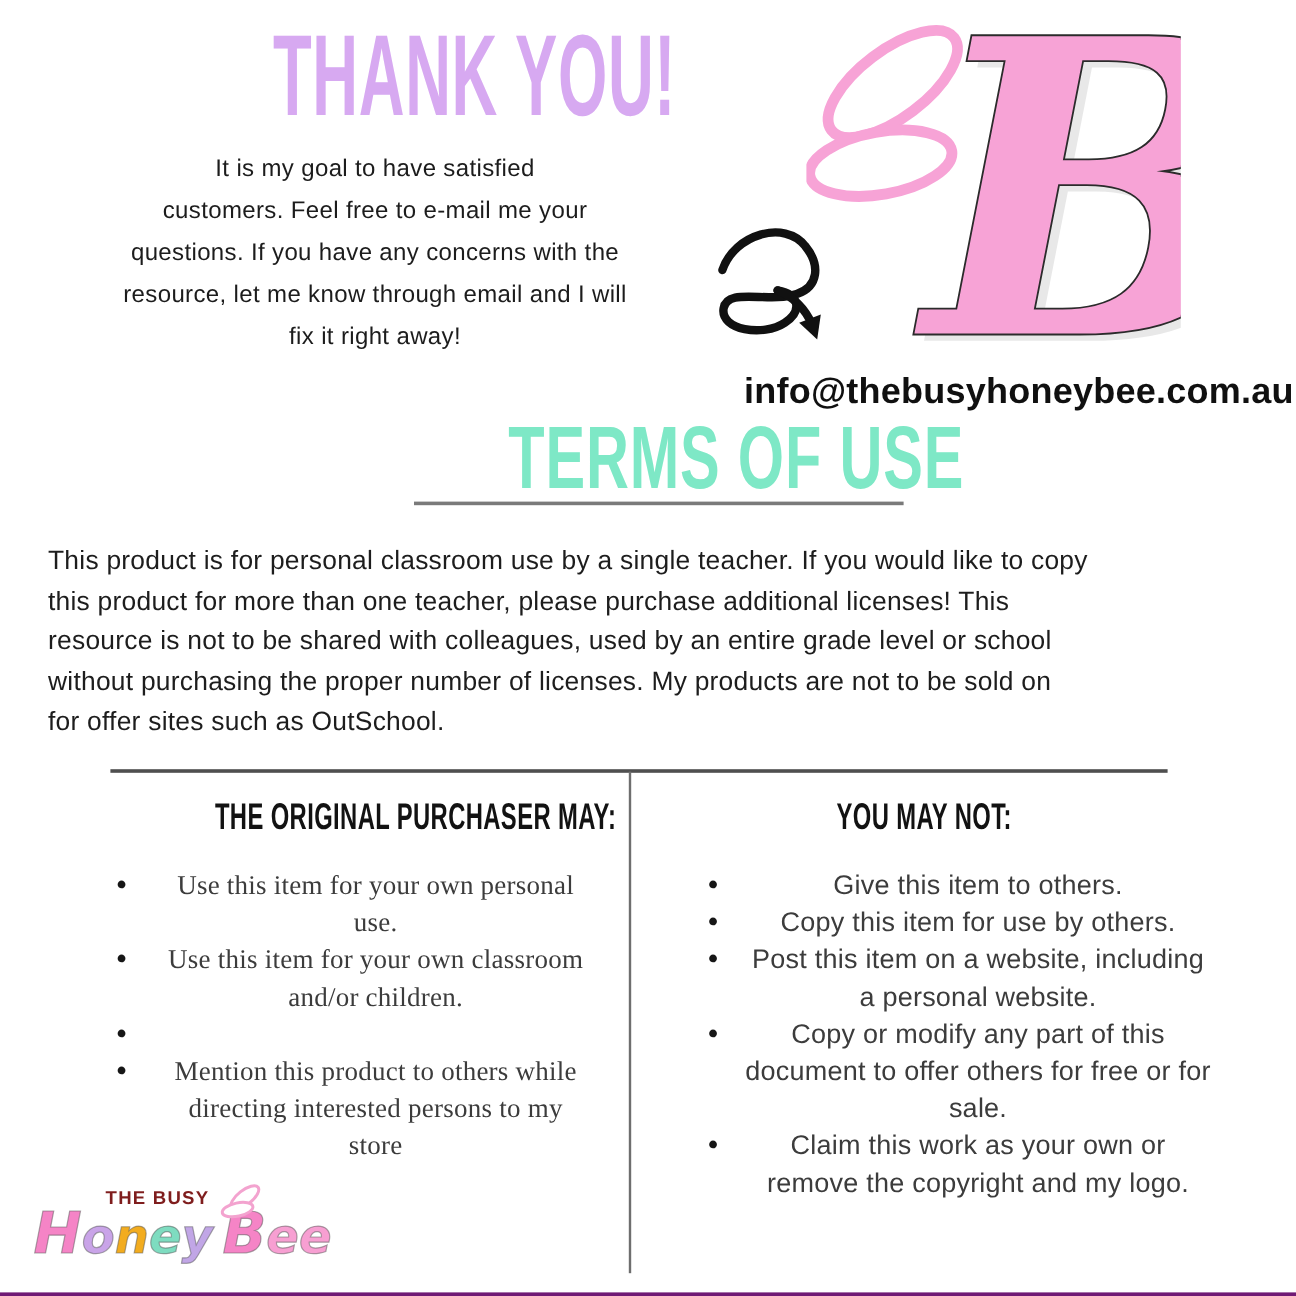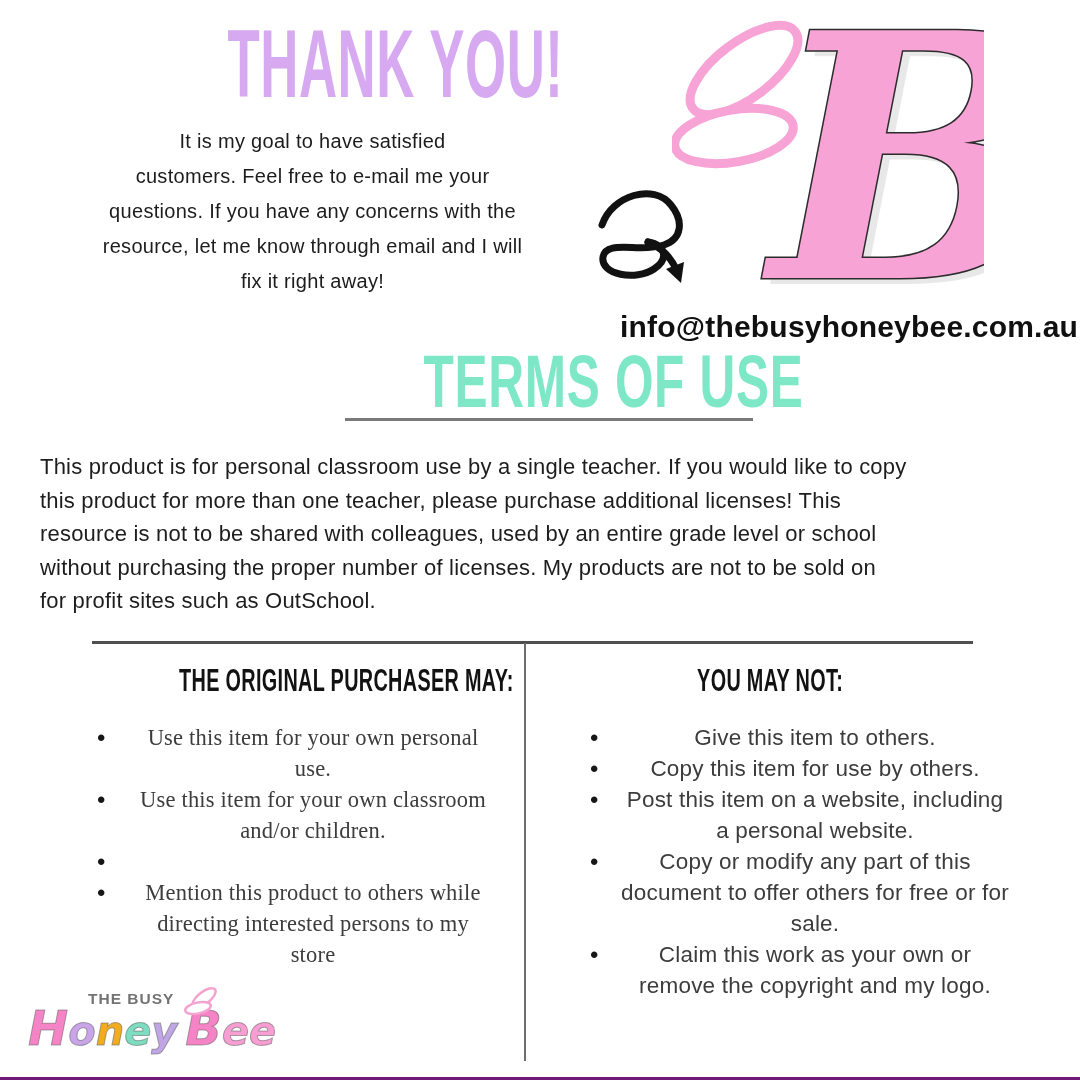--- a/index.html
+++ b/index.html
@@ -69,21 +69,21 @@
   ul.bullets .txt {
     flex:none; text-align:center; font-size:22.5px; line-height:31px;
     color:#3c3c3c; letter-spacing:0.2px;
   }
   .col-left  ul.bullets .txt { width:360px;font-family:Liberation Serif, serif; }
   .col-right ul.bullets .txt { width:390px; }
   
   .footer-logo { position:absolute; left:28px; top:990px; width:230px; }
   .footer-logo .busy-line {
     margin-left:60px; font-weight:bold; font-size:15.5px; letter-spacing:1px;
-    color:#737373; white-space:nowrap;
+    color:#7f1d1d; white-space:nowrap;
   }
   .footer-logo .letters { display:block; margin-top:-6px; white-space:nowrap; }
   .footer-logo .ltr {
     font-family:"DejaVu Sans", sans-serif; font-style:italic; font-weight:bold;
     font-size:40px; line-height:52px; -webkit-text-stroke:1px rgba(90,90,90,0.5);
   }
   .footer-logo .ltr:nth-child(1) { font-size:48px; }
   .footer-logo .ltr:nth-child(6) { font-size:48px; margin-left:8px; }
   .footer-wings { position:absolute; left:146px; top:-4px; width:46px; height:32px; }
 </style>
@@ -122,21 +122,21 @@
   <div class="terms-title">
     <span class="condensed">TERMS OF USE</span>
   </div>
   <div class="terms-underline"></div>
 
   <div class="terms-par">
       <div class="line">This product is for personal classroom use by a single teacher. If you would like to copy</div>
       <div class="line">this product for more than one teacher, please purchase additional licenses! This</div>
       <div class="line">resource is not to be shared with colleagues, used by an entire grade level or school</div>
       <div class="line">without purchasing the proper number of licenses. My products are not to be sold on</div>
-      <div class="line">for profit sites such as OutSchool.</div>
+      <div class="line">for offer sites such as OutSchool.</div>
     </div>
 
   <div class="divider-h"></div>
   <div class="divider-v"></div>
 
   <div class="col col-left">
     <div class="col-header">
       <span class="condensed">THE ORIGINAL PURCHASER MAY:</span>
     </div>
     <ul class="bullets">

